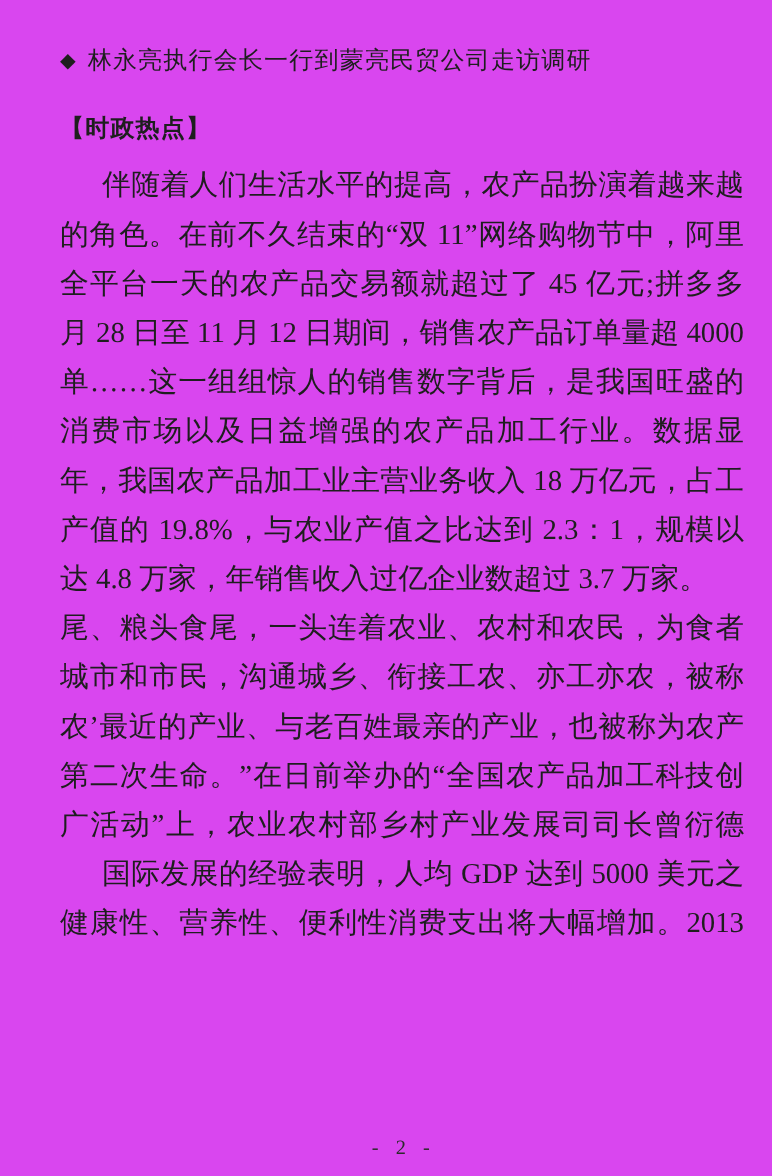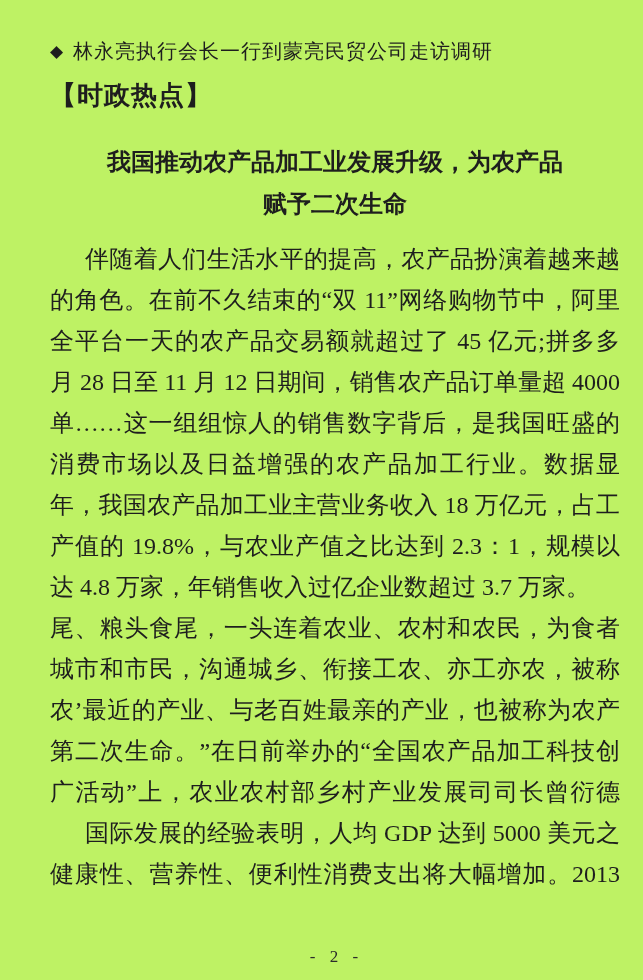--- a/index.html
+++ b/index.html
@@ -7,39 +7,39 @@
     width: 643px; height: 980px;
     background: #ffffff;
     font-family: "Liberation Serif", "DejaVu Serif", serif;
     color: #1e1e1e;
   }
   .page {
     position: relative;
     width: 643px; height: 980px;
     box-sizing: border-box;
     padding: 36px 23px 0 50px;
-    background: #bef264;
+    background: #d946ef;
     overflow: hidden;
   }
   .bullet-line {
     font-size: 20px;
     line-height: 30px;
     letter-spacing: 1px;
     white-space: nowrap;
   }
   .bullet-line .diamond {
     font-size: 17px;
     margin-right: 9px;
     vertical-align: 1px;
   }
   .section-header {
-    margin-top: 14px;
+    margin-top: 27px;
     font-family: "Liberation Sans", "DejaVu Sans", sans-serif;
     font-weight: bold;
-    font-size: 26px;
+    font-size: 20px;
     line-height: 28px;
     letter-spacing: 1px;
   }
   .article-title {
     margin: 32px 0 0 0;
     font-size: 24px;
     font-weight: bold;
     line-height: 42px;
   }
   .title-line {
@@ -76,24 +76,20 @@
 <body>
 
 <div class="page">
 
   <div class="bullet-line">
     <span class="diamond">◆</span><span>林永亮执行会长一行到蒙亮民贸公司走访调研</span>
   </div>
 
   <div class="section-header">【时政热点】</div>
 
-  <h1 class="article-title">
-    <span class="title-line">我国推动农产品加工业发展升级，为农产品</span>
-    <span class="title-line">赋予二次生命</span>
-  </h1>
 
   <div class="article-body">
 
     <div class="body-line first">伴随着人们生活水平的提高，农产品扮演着越来越重要</div>
     <div class="body-line">的角色。在前不久结束的“双 11”网络购物节中，阿里巴巴</div>
     <div class="body-line">全平台一天的农产品交易额就超过了 45 亿元;拼多多在 2</div>
     <div class="body-line">月 28 日至 11 月 12 日期间，销售农产品订单量超 4000 万</div>
     <div class="body-line">单……这一组组惊人的销售数字背后，是我国旺盛的农产品</div>
     <div class="body-line">消费市场以及日益增强的农产品加工行业。数据显示，2017</div>
     <div class="body-line">年，我国农产品加工业主营业务收入 18 万亿元，占工业总</div>

